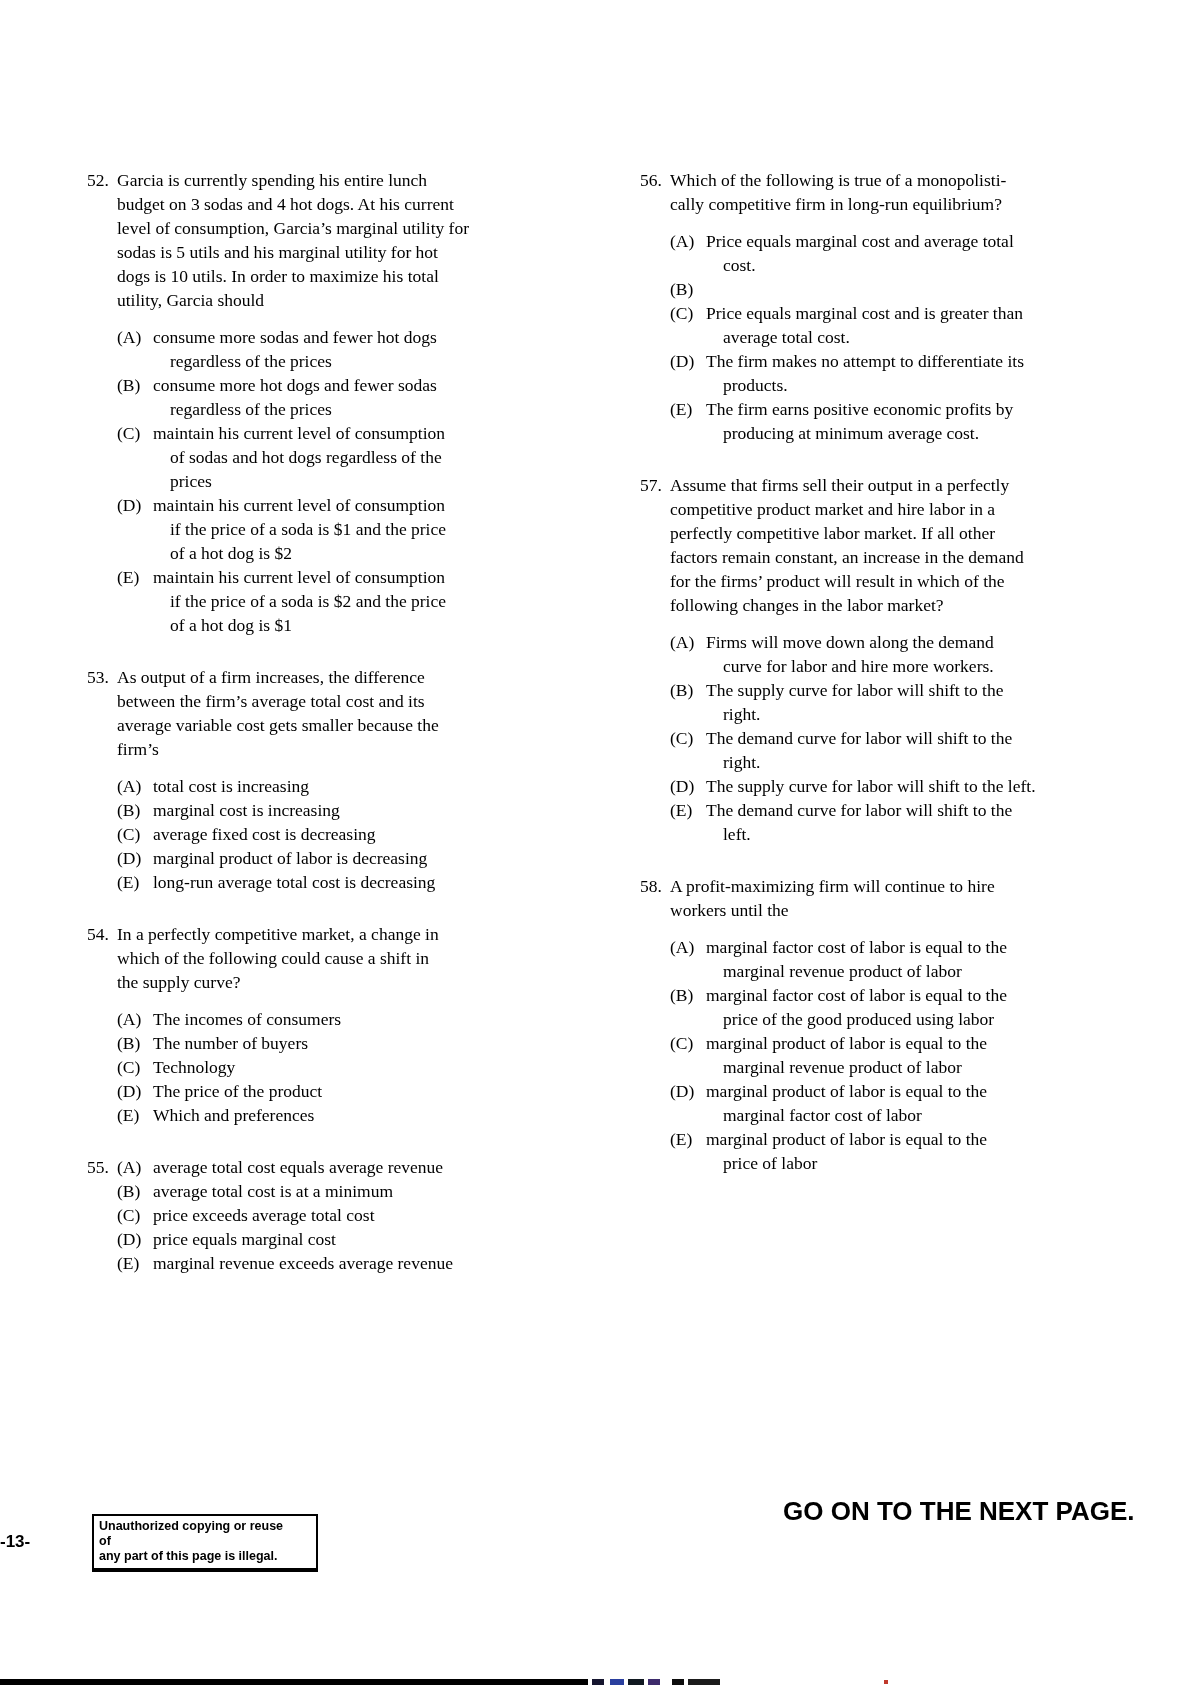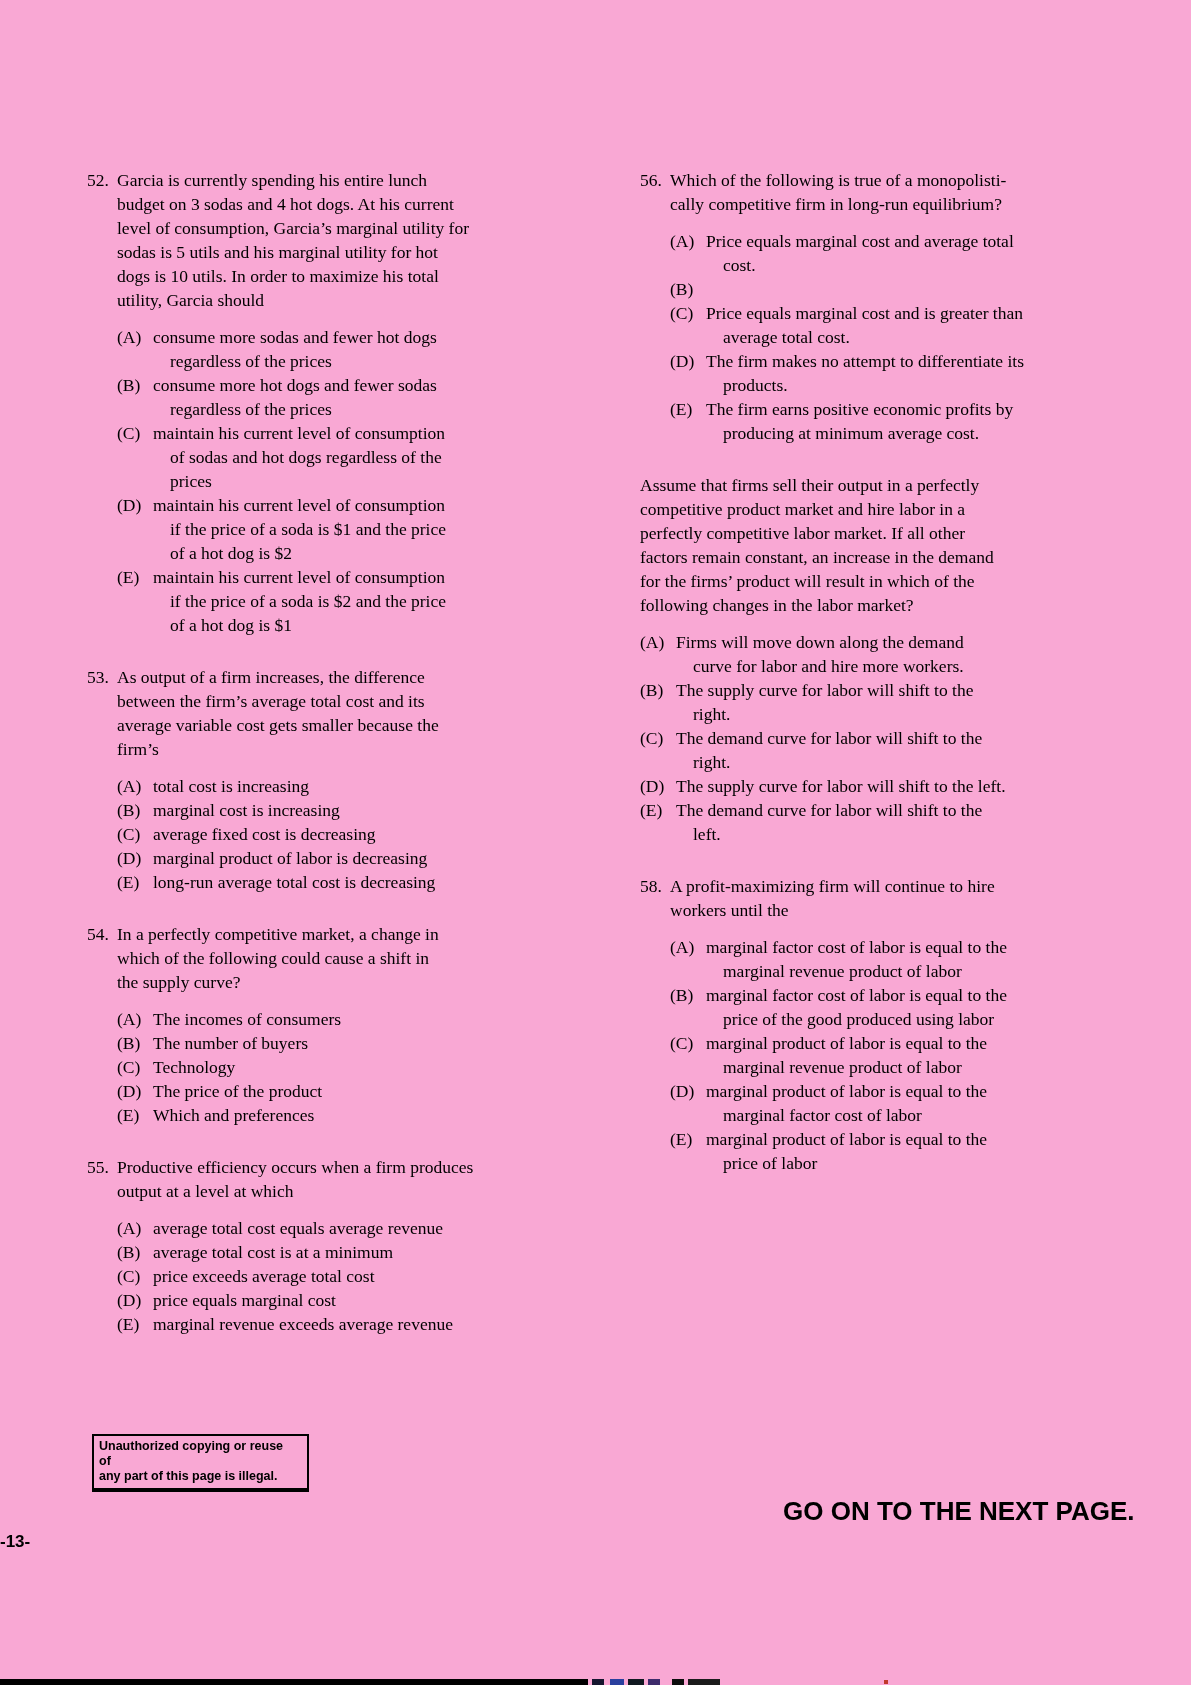--- a/index.html
+++ b/index.html
@@ -1,43 +1,43 @@
 <!DOCTYPE html>
 <html><head>
 <meta charset="utf-8">
 <style>
   html,body { margin:0; padding:0; background:#e8e8e8; }
   .page {
     position:relative;
     width:1191px; height:1685px;
-    background:#f9a8d4;
+    background:#ffffff;
     font-family:"Liberation Serif", serif;
     color:#000;
     overflow:hidden;
     margin:0 auto;
   }
   .col { position:absolute; top:168px; width:505px; font-size:17.5px; line-height:24px; }
   .col-left  { left:87px; }
   .col-right { left:640px; }
 
   .q { display:flex; margin-bottom:28px; }
   .qnum { flex:0 0 30px; }
   .qbody { flex:1 1 auto; }
   .stem { white-space:pre-line; margin-bottom:13px; }
   .opts {}
   .opt { display:flex; }
   .optlabel { flex:0 0 36px; }
   .opttext { white-space:pre-line; padding-left:17px; text-indent:-17px; }
 
   .copyright-box {
-    position:absolute; left:92px; top:1434px;
+    position:absolute; left:92px; top:1514px;
     width:198px;
     border:2px solid #000;
     border-bottom-width:4px;
-    padding:3px 10px 4px 5px;
+    padding:3px 19px 4px 5px;
     font-family:"Liberation Sans", sans-serif;
     font-weight:bold;
     font-size:12.5px; line-height:15px;
     white-space:pre-line;
   }
   .go-on {
     position:absolute; left:783px; top:1496px;
     font-family:"Liberation Sans", sans-serif;
     font-weight:bold;
     font-size:26px;
@@ -172,22 +172,20 @@
               <span class="optlabel">(E)</span>
               <span class="opttext">Which and preferences</span>
             </div>
         </div>
       </div>
     </div>
 
     <div class="q">
       <div class="qnum">55.</div>
       <div class="qbody">
-        <div class="stem">Productive efficiency occurs when a firm produces
-output at a level at which</div>
         <div class="opts">
           <div class="opt">
               <span class="optlabel">(A)</span>
               <span class="opttext">average total cost equals average revenue</span>
             </div>
           <div class="opt">
               <span class="optlabel">(B)</span>
               <span class="opttext">average total cost is at a minimum</span>
             </div>
           <div class="opt">
@@ -237,20 +235,21 @@
           <div class="opt">
               <span class="optlabel">(E)</span>
               <span class="opttext">The firm earns positive economic profits by
 producing at minimum average cost.</span>
             </div>
         </div>
       </div>
     </div>
 
     <div class="q">
+      <div class="qnum">57.</div>
       <div class="qbody">
         <div class="stem">Assume that firms sell their output in a perfectly
 competitive product market and hire labor in a
 perfectly competitive labor market. If all other
 factors remain constant, an increase in the demand
 for the firms’ product will result in which of the
 following changes in the labor market?</div>
         <div class="opts">
           <div class="opt">
               <span class="optlabel">(A)</span>

